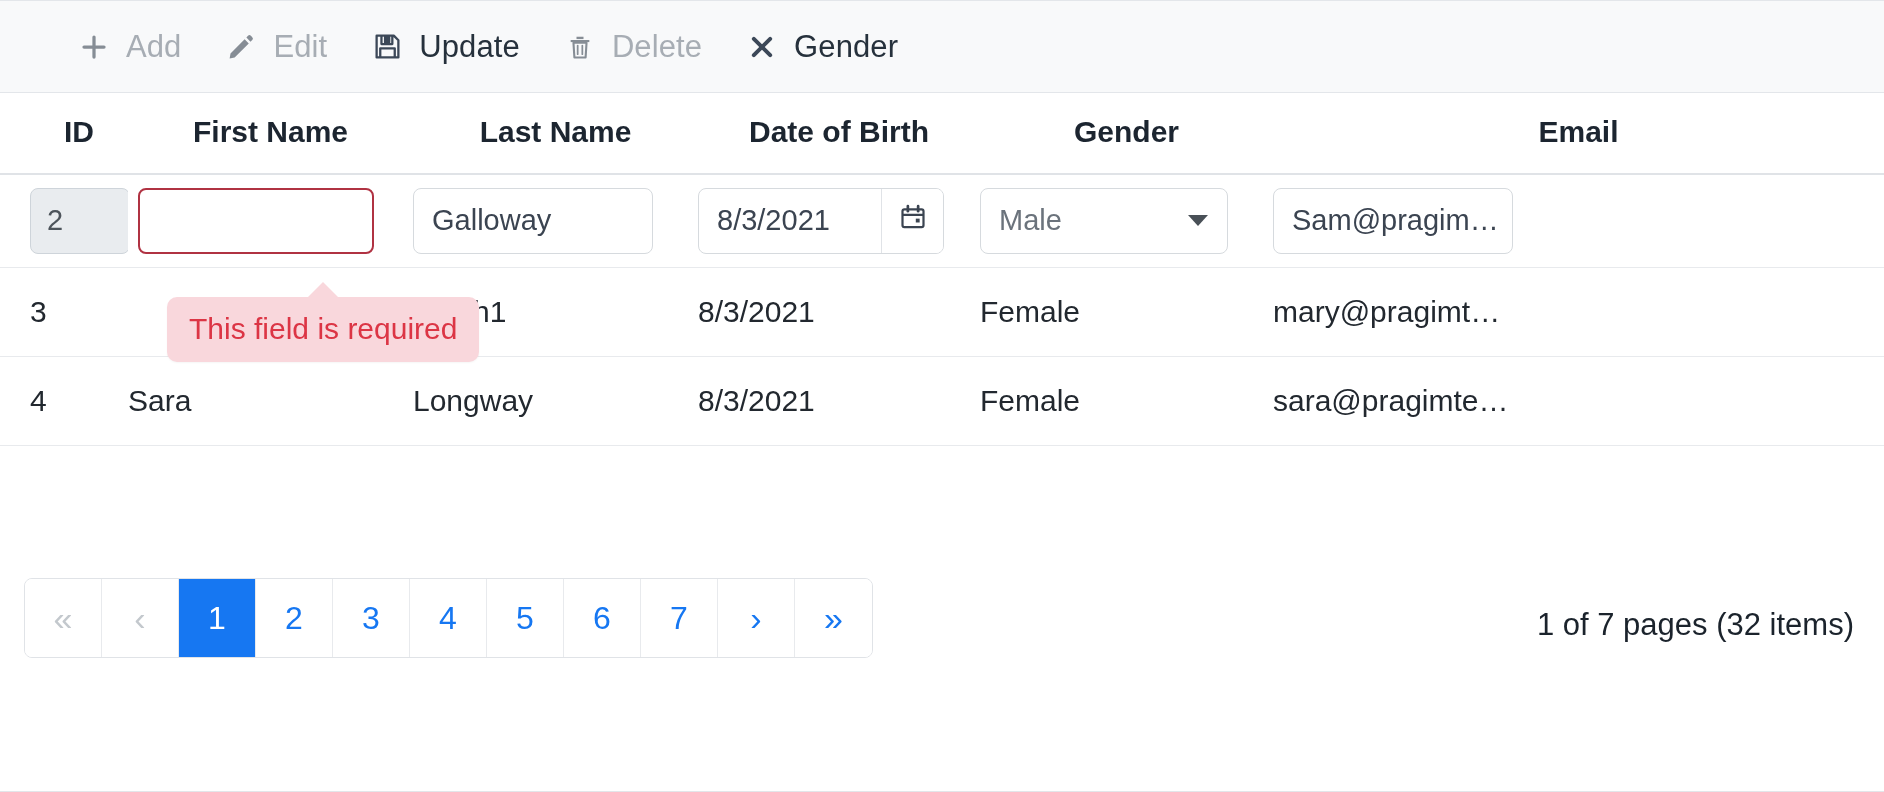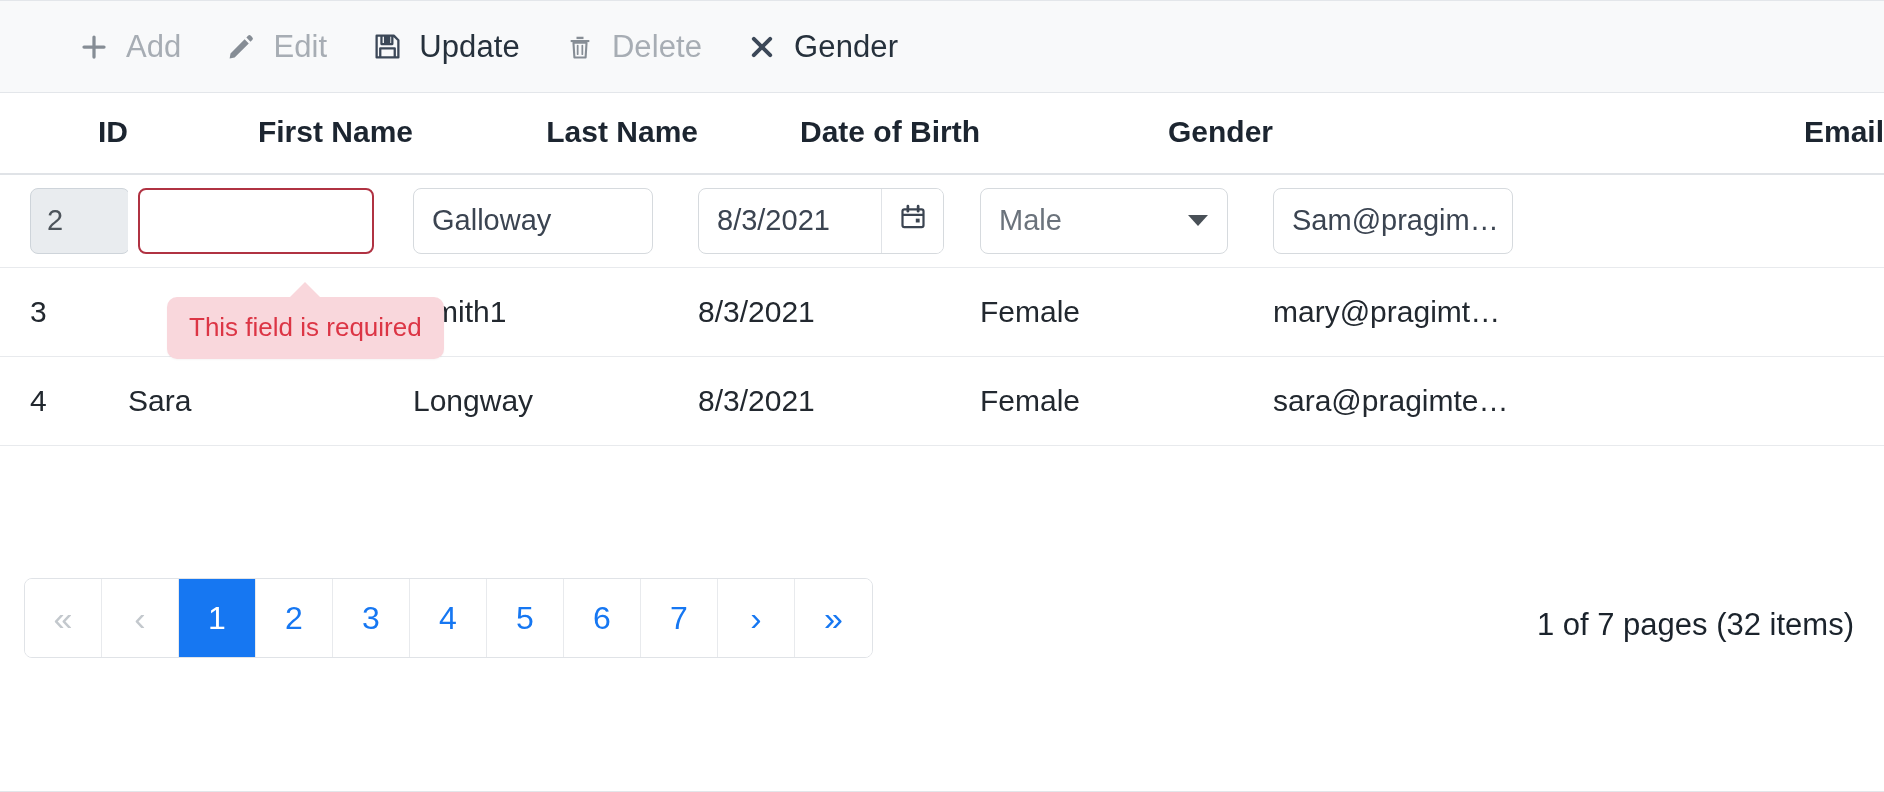--- a/index.html
+++ b/index.html
@@ -61,21 +61,21 @@
     justify-content: center;
     width: 32px;
     height: 32px;
   }
   .tb-ico svg { display: block; }
 
   
   .tbl { width: 100%; border-collapse: collapse; table-layout: fixed; }
 
   .tbl thead th {
-    text-align: right;
+    text-align: center;
     font-size: 30px;
     font-weight: bold;
     color: #1c2530;
     padding: 22px 0 24px 0;
     border-bottom: 2px solid #e0e3e7;
     background: #ffffff;
     vertical-align: middle;
   }
 
   .col-id     { width: 128px; padding-left: 30px !important; }
@@ -186,21 +186,21 @@
   .ddbox .ddval { flex: 1; font-size: 29px; color: #6b737c; }
   .ddbox .ddcaret { color: #495057; font-size: 18px; line-height: 1; }
 
   
   .vtip {
     position: absolute;
     left: 167px;
     top: 296px;
     background: #f9d7dc;
     color: #dc3545;
-    font-size: 26px;
+    font-size: 30px;
     padding: 15px 22px 16px 22px;
     border-radius: 10px;
     white-space: nowrap;
     z-index: 40;
     box-shadow: 0 1px 2px rgba(0,0,0,.04);
   }
   .vtip::after {
     content: "";
     position: absolute;
     top: -15px;

